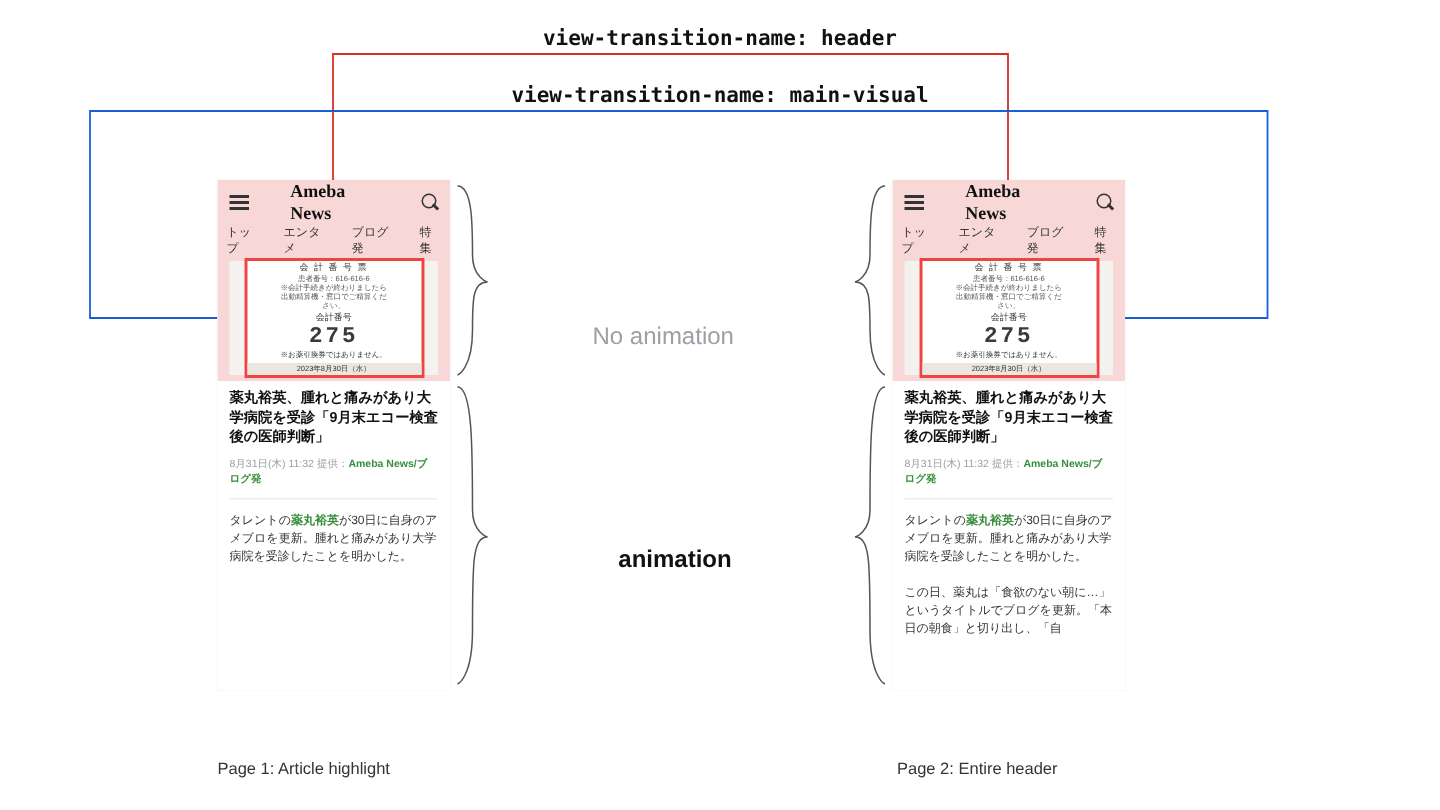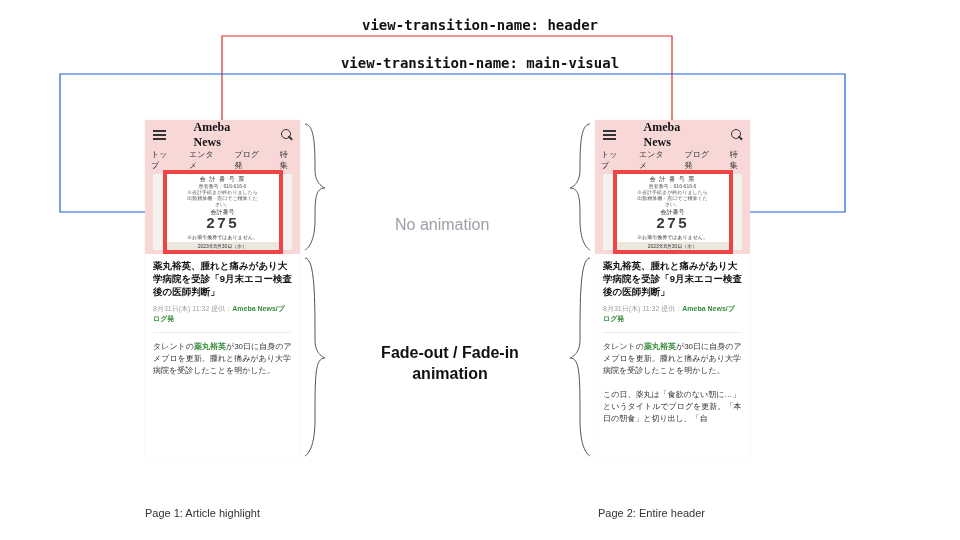--- a/index.html
+++ b/index.html
@@ -82,21 +82,21 @@
 
   .visual {
     height: 84px;
     background:#f4f2ef;
     display:flex; align-items:center; justify-content:center;
     padding: 4px 8px;
   }
   .ticket{
     width: 120px;
     background:#fff;
-    border:4px solid #ef4444;
+    border:2px solid #ef4444;
     font-size: 6px;
     padding:2px 4px;
     color:#333;
     line-height:1.2;
     text-align:center;
   }
   .ticket .title{ font-size:6px; letter-spacing:1px;}
   .ticket .sub{ font-size:5px; color:#555;}
   .ticket .num-label{ font-size:6px; margin-top:2px;}
   .ticket .num{ font-family:"Courier New",monospace; font-size:15px; font-weight:700; letter-spacing:2px; color:#3a3a3a;}
@@ -160,21 +160,21 @@
     <path d="M 305 124 C 315 124 315 150 315 170 C 315 185 325 188 325 188 C 315 188 315 200 315 220 C 315 246 305 250 305 250"></path>
     <path d="M 590 124 C 580 124 580 150 580 170 C 580 185 570 188 570 188 C 580 188 580 200 580 220 C 580 246 590 250 590 250"></path>
 
     <path d="M 305 258 C 315 258 315 300 315 340 C 315 355 325 358 325 358 C 315 358 315 375 315 420 C 315 452 305 456 305 456"></path>
     <path d="M 590 258 C 580 258 580 300 580 340 C 580 355 570 358 570 358 C 580 358 580 375 580 420 C 580 452 590 456 590 456"></path>
   </g>
 </svg>
 
 <div class="no-anim" style="left:395px; top:180px;">No animation</div>
 <div class="fade-anim" style="left:370px; top:343px; width:160px;">
-  <span>Fade-out / Fade-in</span><br>
+  <br>
   <span>animation</span>
 </div>
 
 <div class="phone left">
   <div class="pink">
     <div class="hdr">
       <div class="menu-ic">
           <span></span>
           <span></span>
           <span></span>

